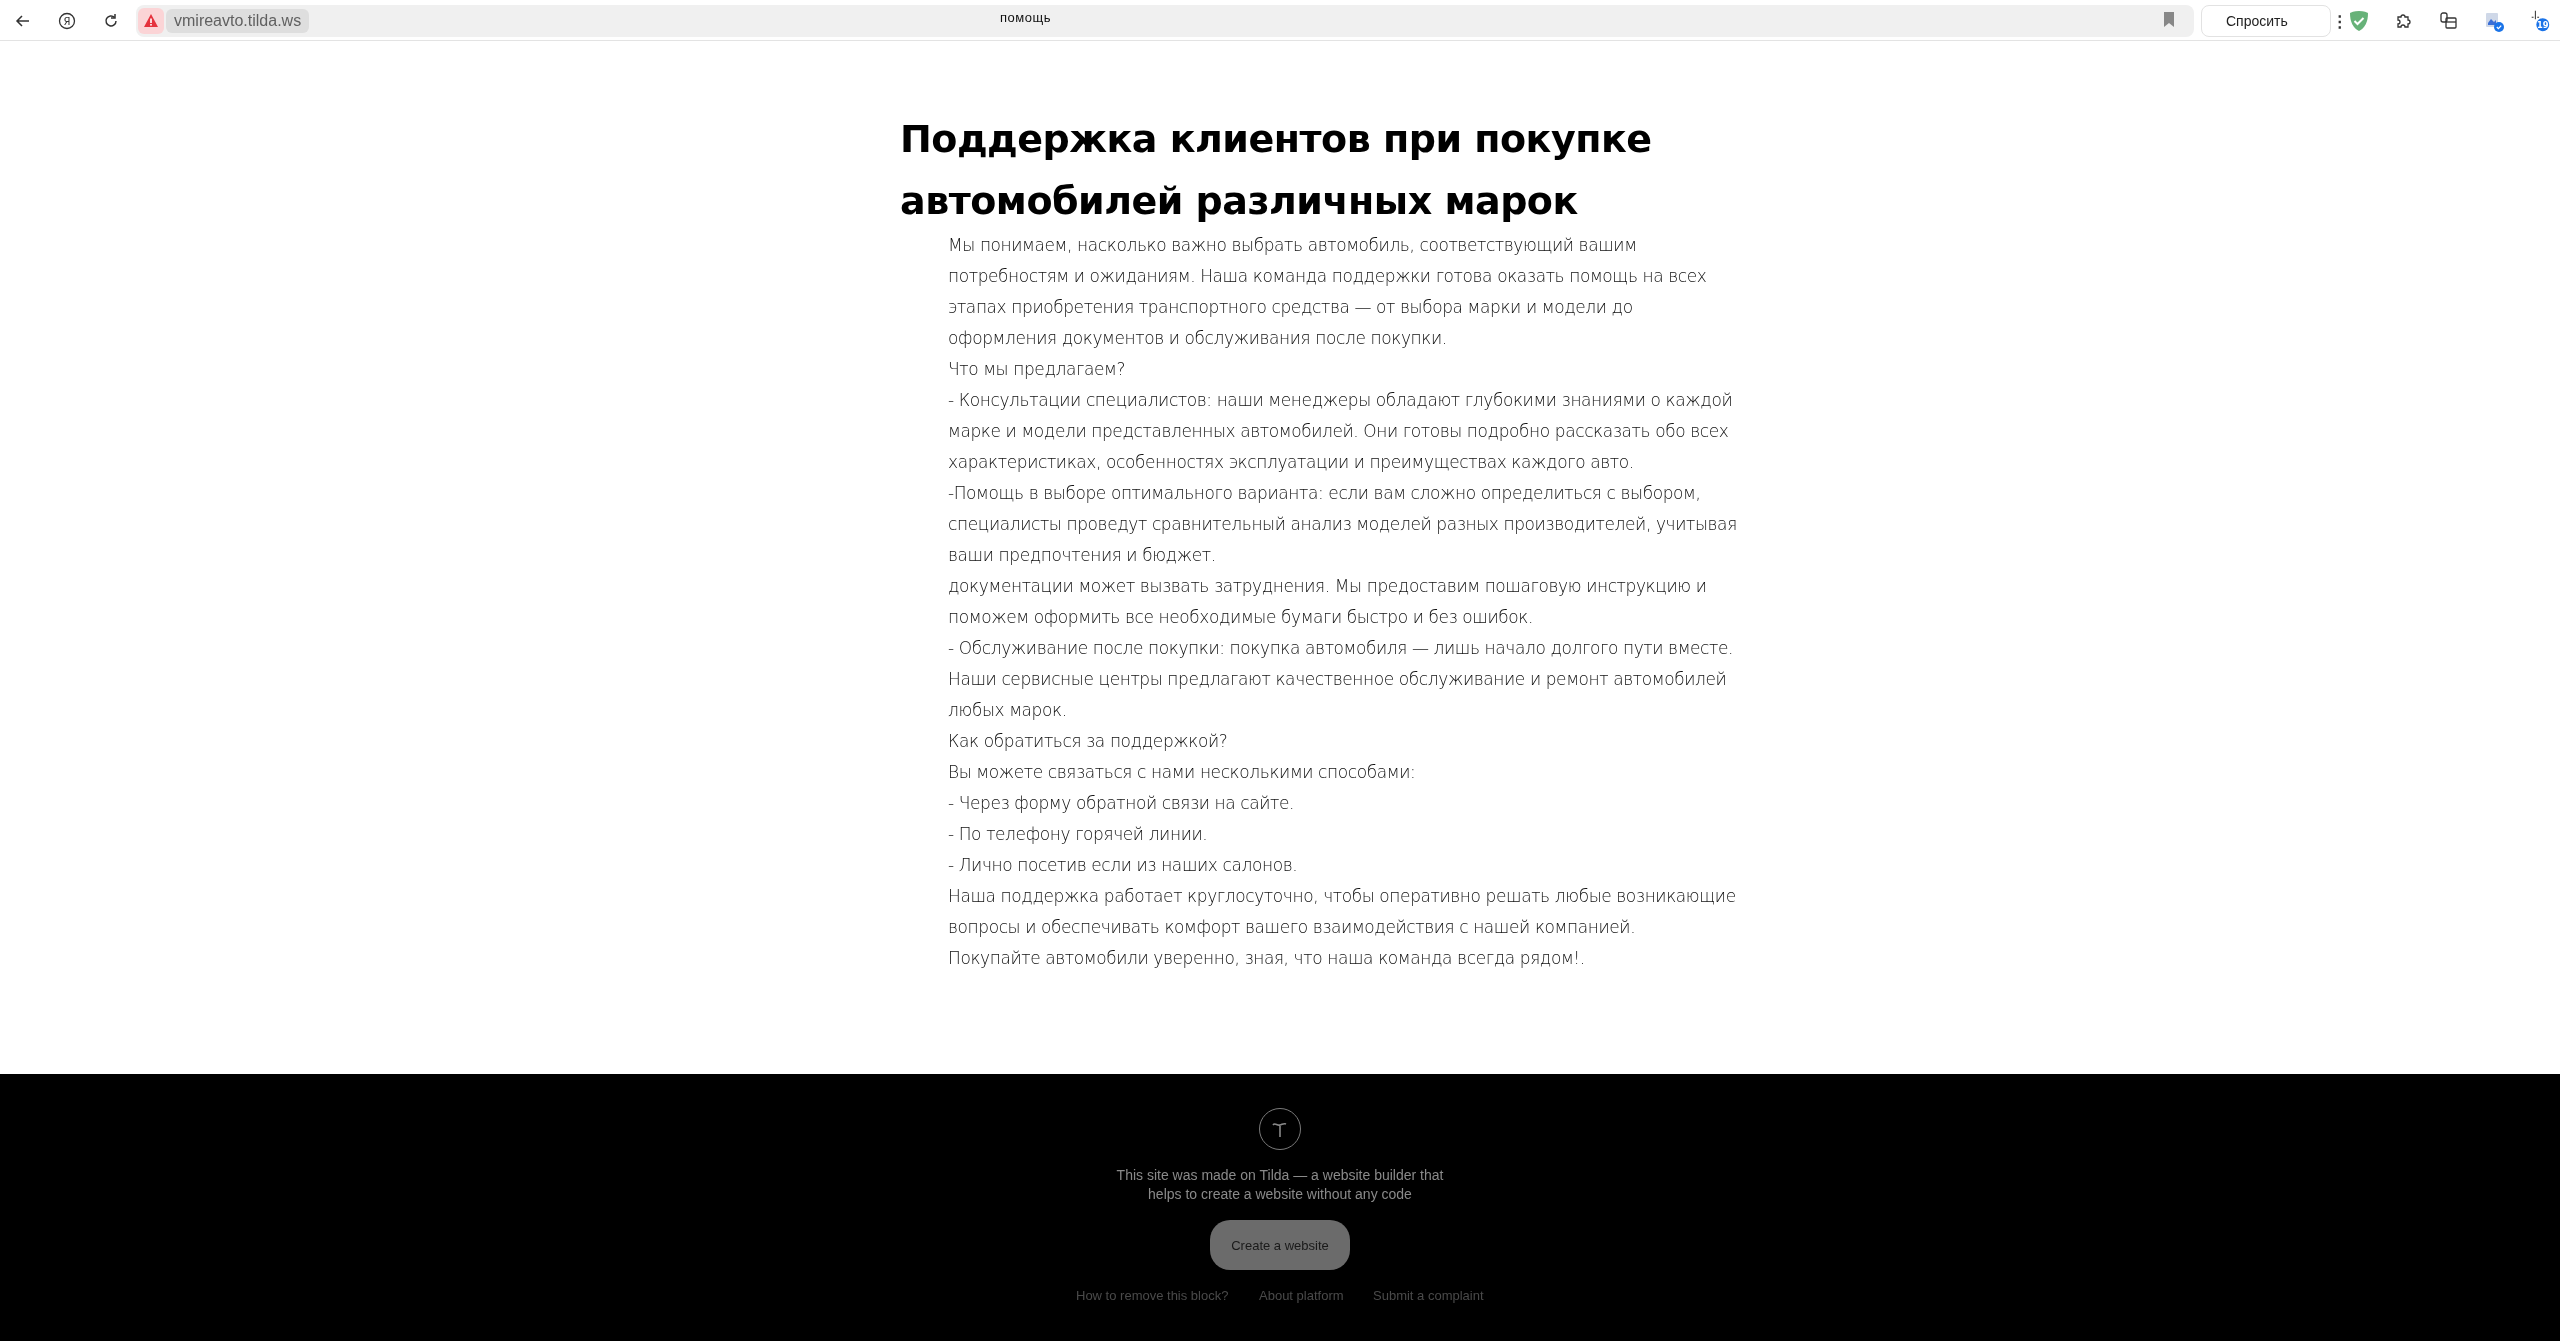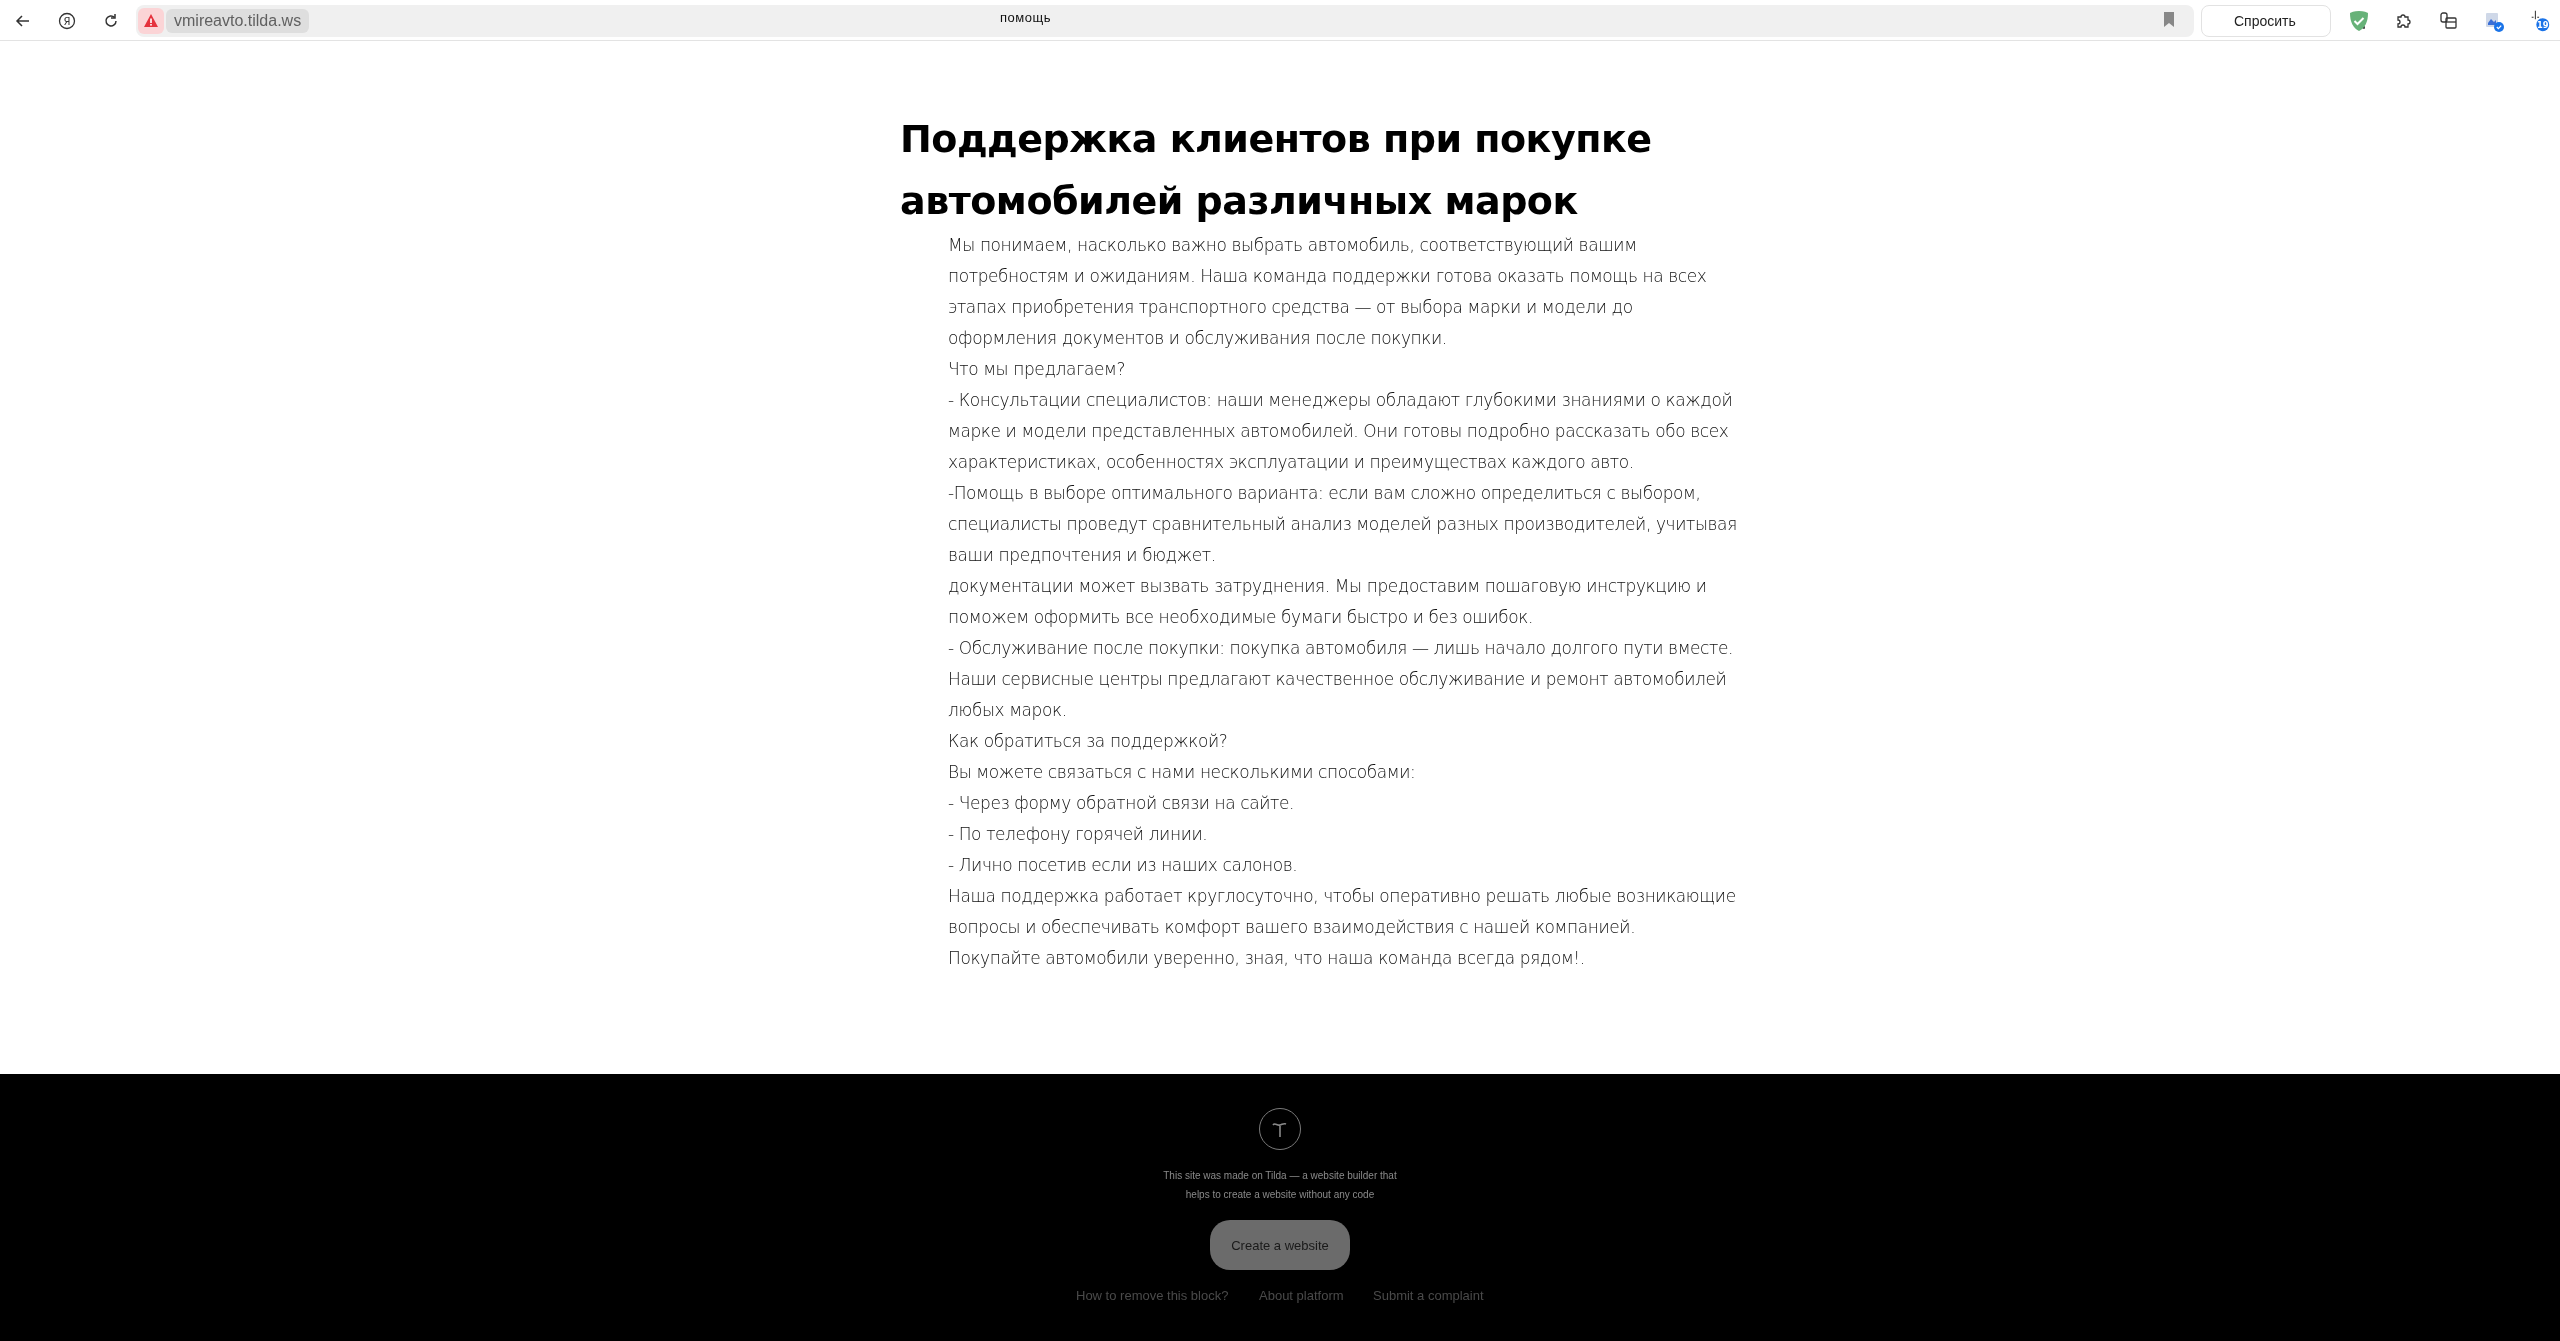--- a/index.html
+++ b/index.html
@@ -32,21 +32,21 @@
     font-size: 16px; line-height: 24px; color: #606060;
   }
   .page-title-center {
     position: absolute; left: 1000px; width: 560px; top: 10px; text-align: left;
     font-size: 13px; color: #111; letter-spacing: 0.5px;
   }
   .bookmark-icon { position: absolute; left: 2162px; top: 11px; }
   .ask-btn {
     position: absolute; left: 2201px; top: 5px; width: 130px; height: 32px;
     background: #ffffff; border: 1px solid #e2e2e2; border-radius: 8px;
-    display: flex; align-items: center; padding-left: 8px; gap: 24px;
+    display: flex; align-items: center; padding-left: 8px; gap: 16px;
     font-size: 14px; color: #222;
   }
   .ask-btn .sep { width: 1px; height: 16px; background: #ddd; margin-left: 6px; }
   .ask-btn .kebab { font-size: 16px; color: #333; margin-left: 6px; font-weight: bold; }
   .ext-icon { position: absolute; top: 9px; width: 24px; height: 24px; display: flex; align-items: center; justify-content: center; }
 
   
   .content {
     position: absolute; left: 900px; top: 108px; width: 760px;
   }
@@ -69,21 +69,21 @@
     position: absolute; left: 0; top: 1074px; width: 2560px; height: 267px;
     background: #000000;
   }
   .tilda-logo {
     position: absolute; left: 1259px; top: 34px; width: 42px; height: 42px;
     border: 1.5px solid #7a7a7a; border-radius: 50%;
     display: flex; align-items: center; justify-content: center;
   }
   .footer-text {
     position: absolute; left: 1080px; width: 400px; top: 92px; text-align: center;
-    color: #8a8a8a; font-size: 10px; line-height: 19px;
+    color: #8a8a8a; font-size: 14px; line-height: 19px;
   }
   .create-btn {
     position: absolute; left: 1210px; top: 146px; width: 140px; height: 50px;
     background: #6b6b6b; border-radius: 20px;
     display: flex; align-items: center; justify-content: center;
     color: #1a1a1a; font-size: 13px; cursor: pointer;
   }
   .footer-links {
     position: absolute; top: 214px; left: 0; width: 2560px; height: 20px;
   }

